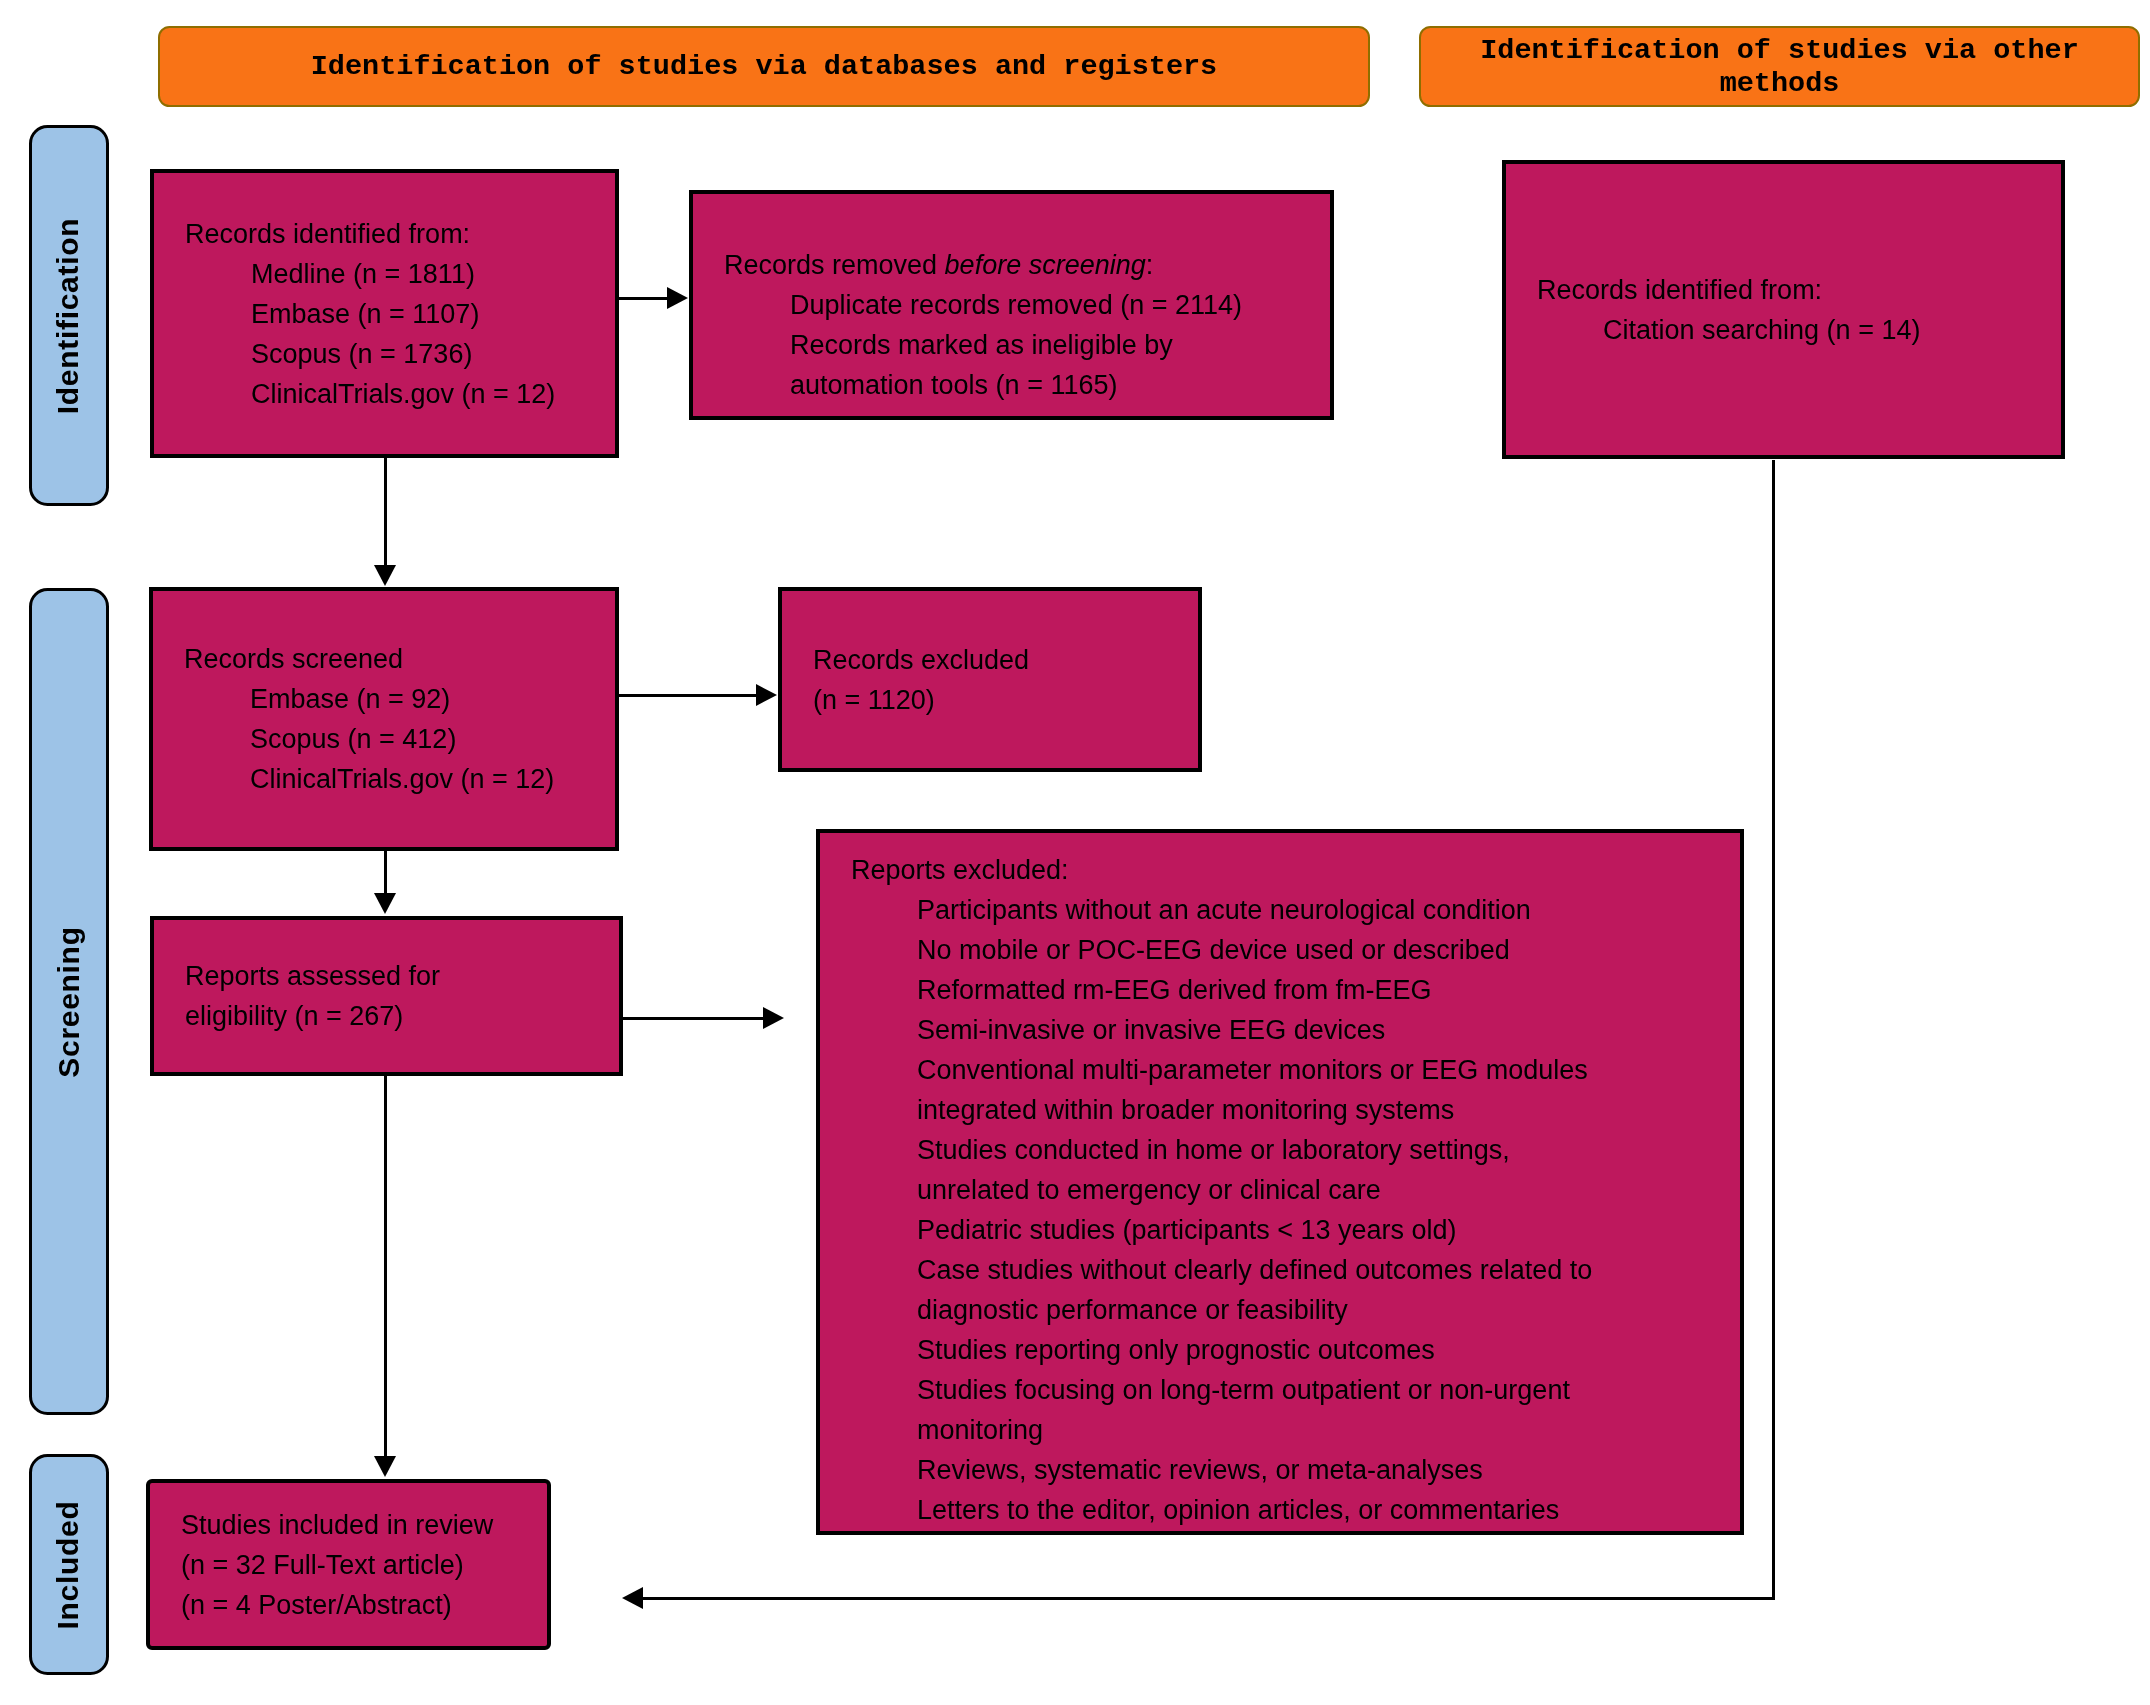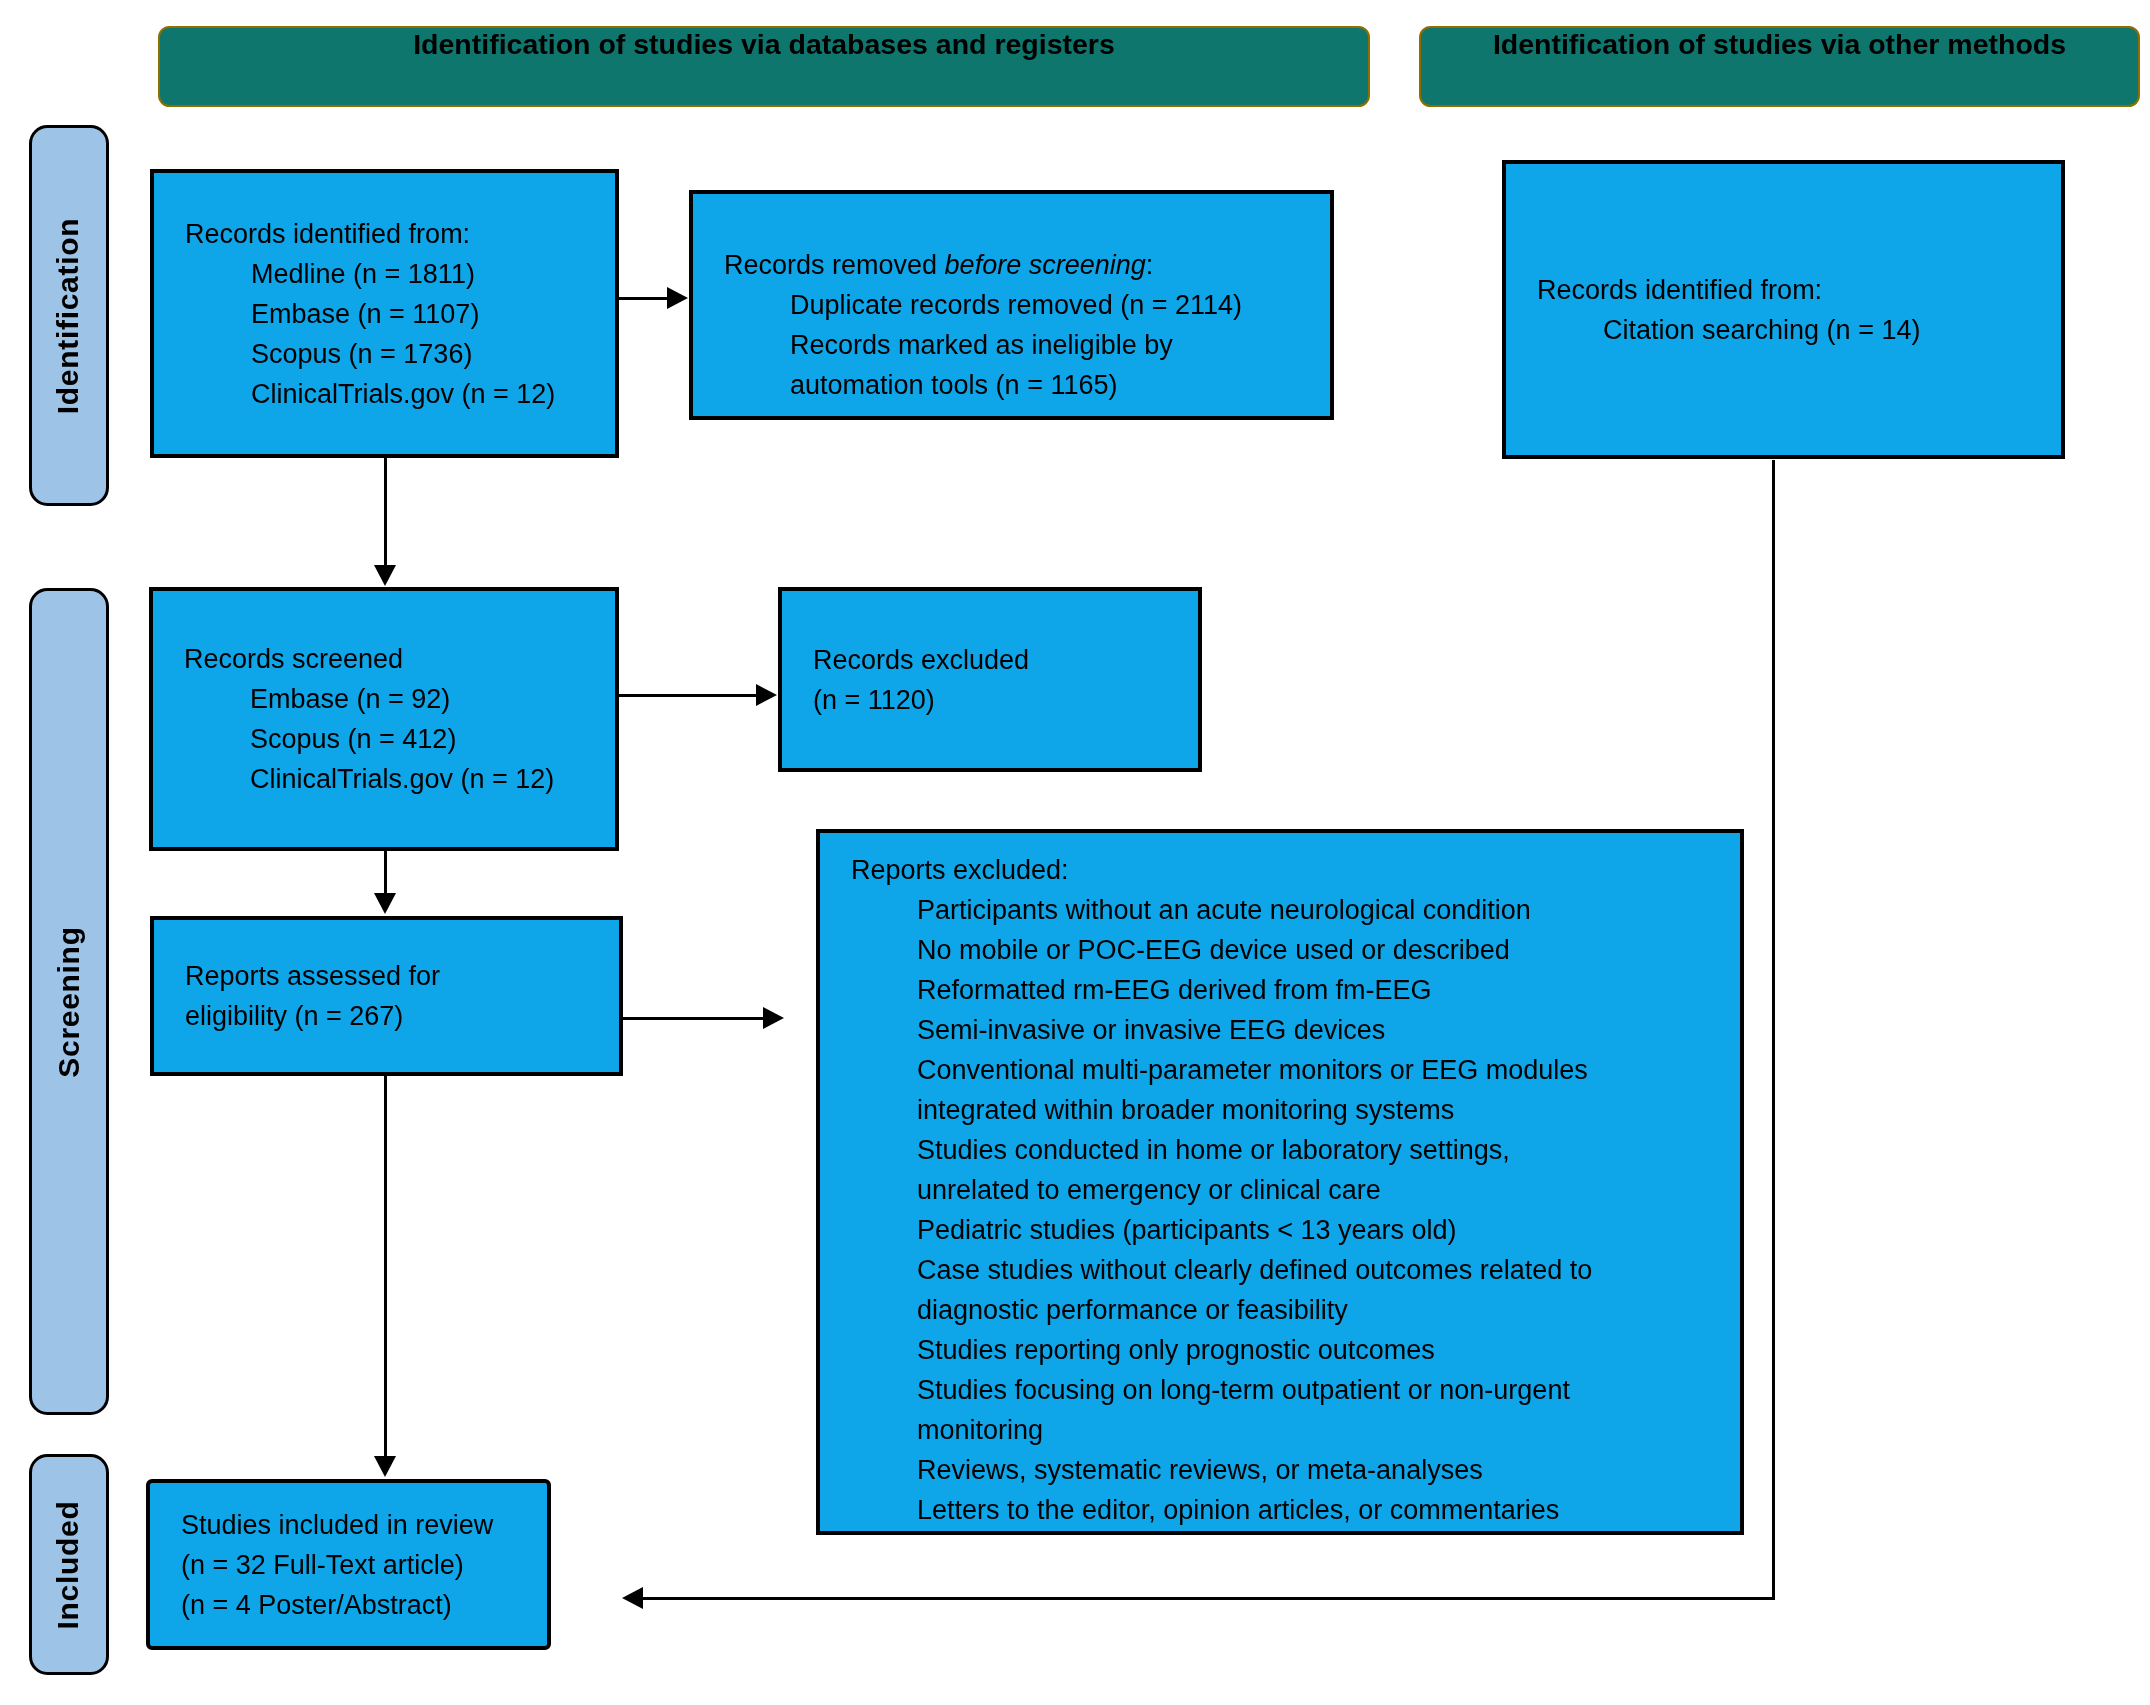--- a/index.html
+++ b/index.html
@@ -3,36 +3,36 @@
 <meta charset="utf-8">
 <style>
   html,body{margin:0;padding:0;background:#ffffff;}
   .canvas{
     position:relative;width:2151px;height:1706px;background:#ffffff;
     font-family:"Liberation Sans","DejaVu Sans",sans-serif;color:#000;
     overflow:hidden;
   }
   
   .banner{
-    position:absolute;display:flex;justify-content:center;
-    background:#0f766e;border:2.9px solid #8F6E00;border-radius:11.4px;
-    font-size:28.5px;font-weight:bold;text-align:center;box-sizing:border-box;
+    position:absolute;display:flex;align-items:center;justify-content:center;
+    background:#f97316;border:2.9px solid #8F6E00;border-radius:11.4px;
+    font-size:28.5px;font-weight:bold;text-align:center;box-sizing:border-box;font-family:Liberation Mono, monospace;
   }
   
   .stage{
     position:absolute;display:flex;align-items:center;justify-content:center;
     background:#9DC3E7;border:3.6px solid #000;border-radius:18.5px;box-sizing:border-box;
   }
   .stage span{
     transform:rotate(-90deg);white-space:nowrap;
     font-size:30px;font-weight:bold;letter-spacing:0.7px;
   }
   
   .fbox{
-    position:absolute;background:#0ea5e9;border:4.3px solid #000;box-sizing:border-box;
+    position:absolute;background:#be185d;border:4.3px solid #000;box-sizing:border-box;
     display:flex;flex-direction:column;justify-content:center;
     padding:7.1px 17px 7.1px 31px;font-size:27px;line-height:40px;
   }
   .fbox.topalign{justify-content:flex-start;padding-top:17px;}
   .line{white-space:pre-line;}
   .indent{padding-left:66px;}
   .pre{white-space:pre-line;}
   .it{font-style:italic;}
   
   .hline,.vline{position:absolute;background:#000;}

